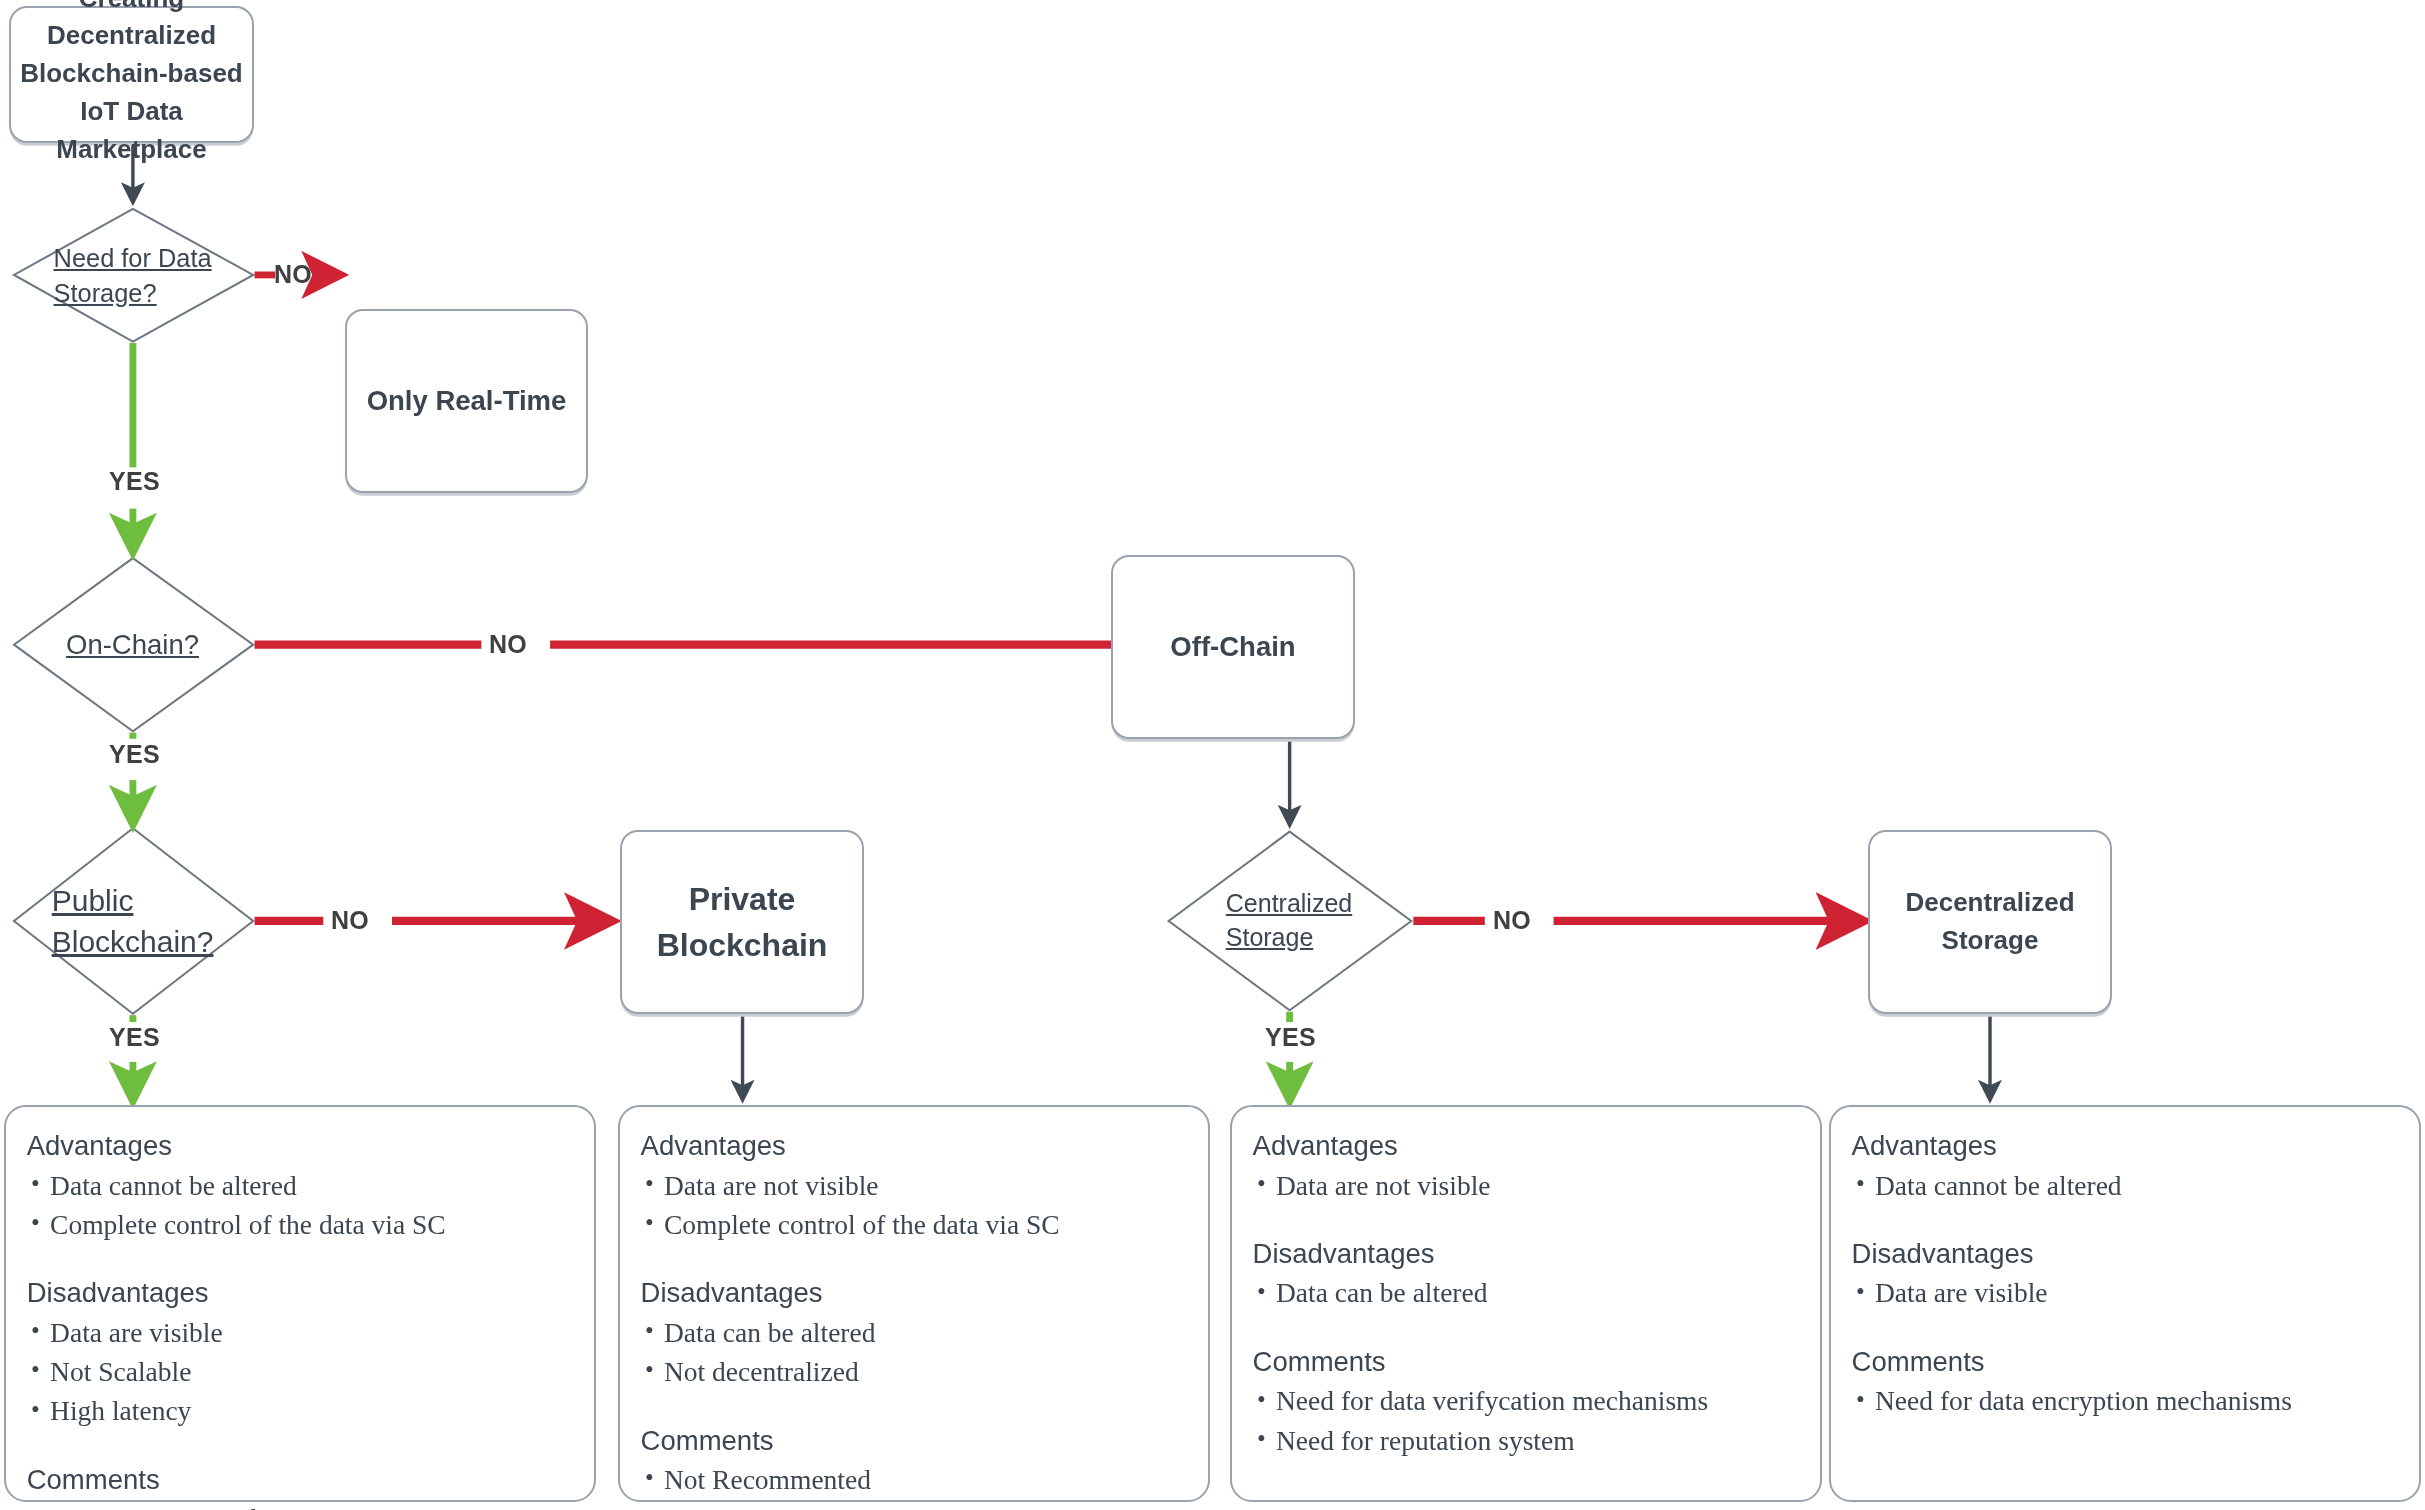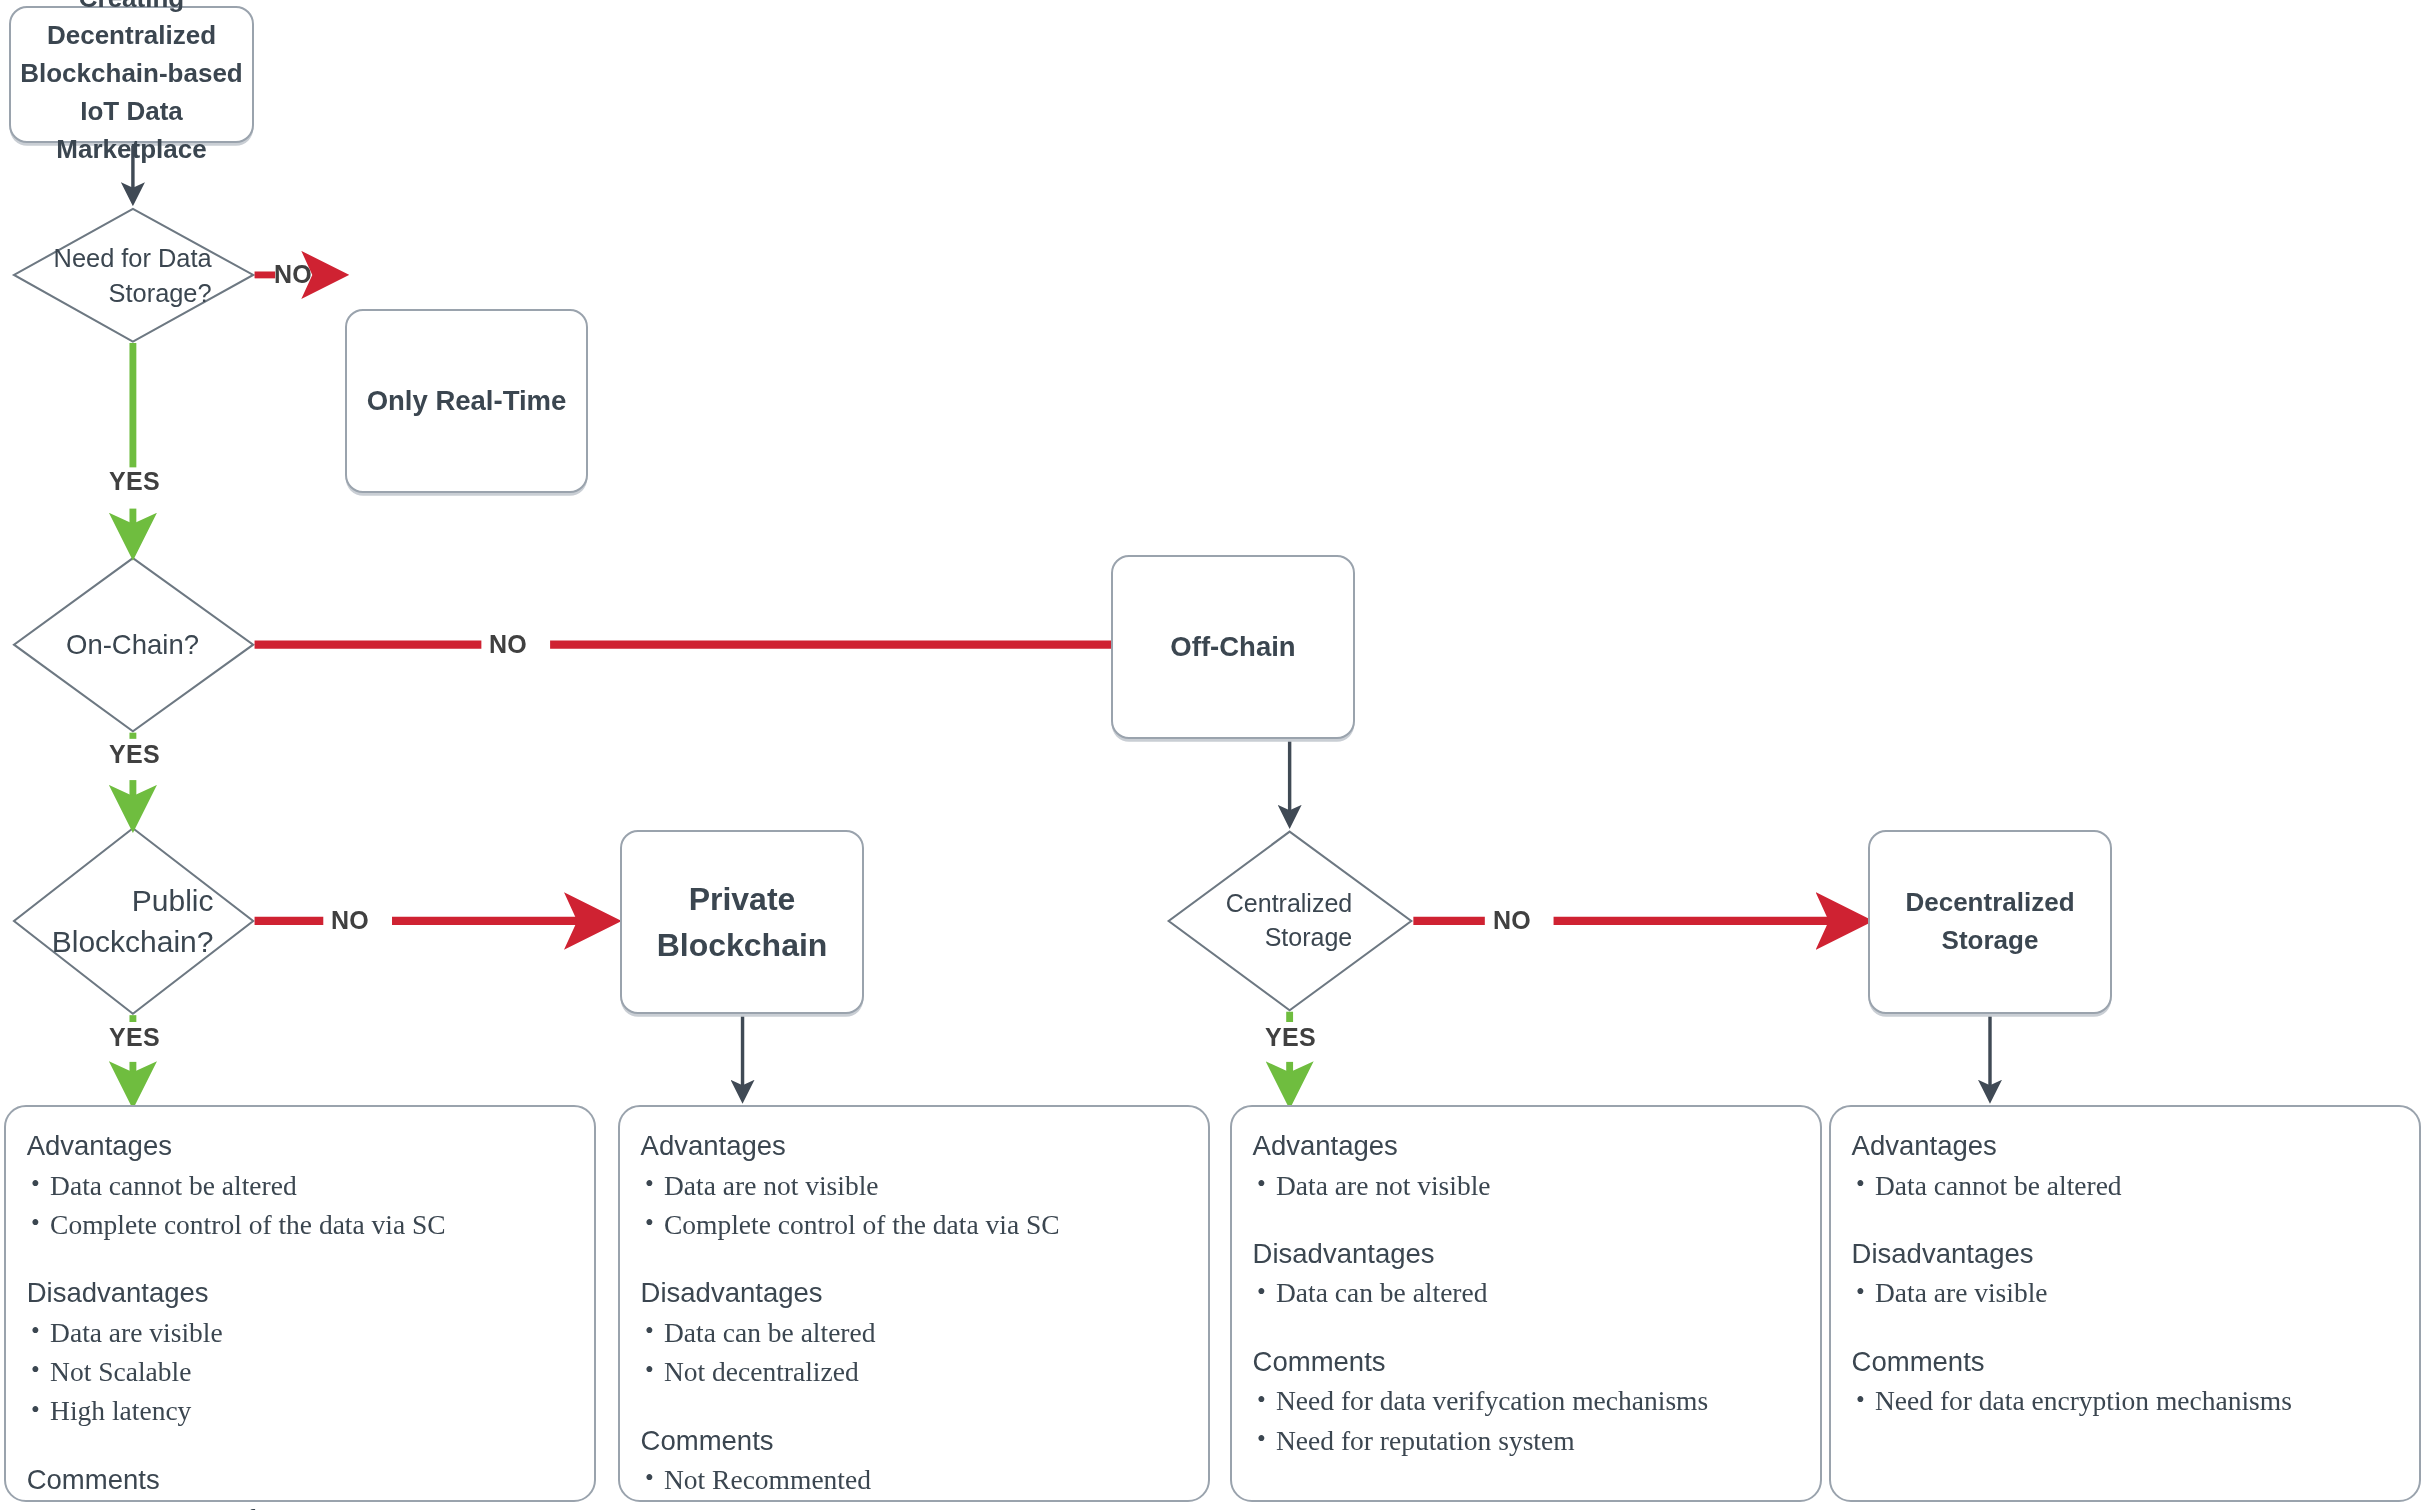--- a/index.html
+++ b/index.html
@@ -18,24 +18,25 @@
     box-sizing:border-box;
     display:flex;align-items:center;justify-content:center;
     text-align:center;
     color:#3b4650;
     line-height:1.45;
   }
   .node-box.shadowed{box-shadow:0 3.4px 0 -0.7px #c9ced4;font-weight:bold;}
   .diamond-label{
     position:absolute;
     display:flex;align-items:center;justify-content:center;
-    text-align:right;
+    text-align:left;
     color:#3b4650;
     line-height:1.35;
     pointer-events:none;
+    text-decoration:underline;
   }
   .panel{
     position:absolute;
     border:2.1px solid #9aa3ad;
     border-radius:22px;
     background:#ffffff;
     box-sizing:border-box;
     padding:23.4px 20.6px 13.7px 20.6px;
     color:#3b4650;
   }

